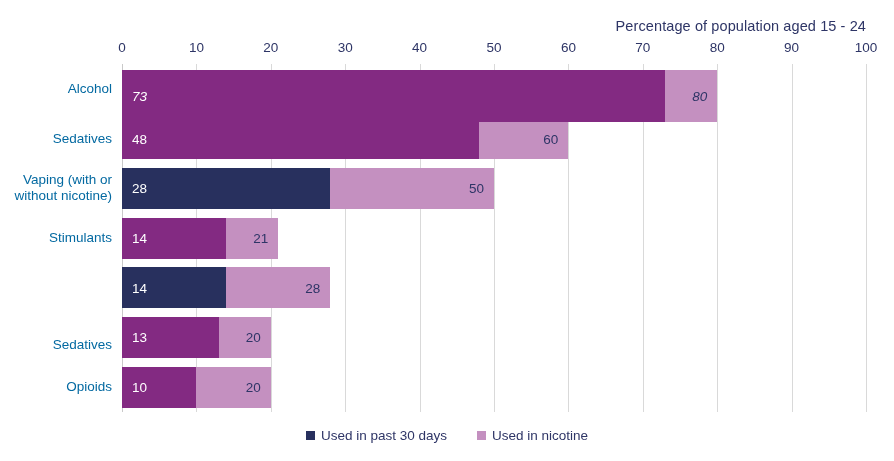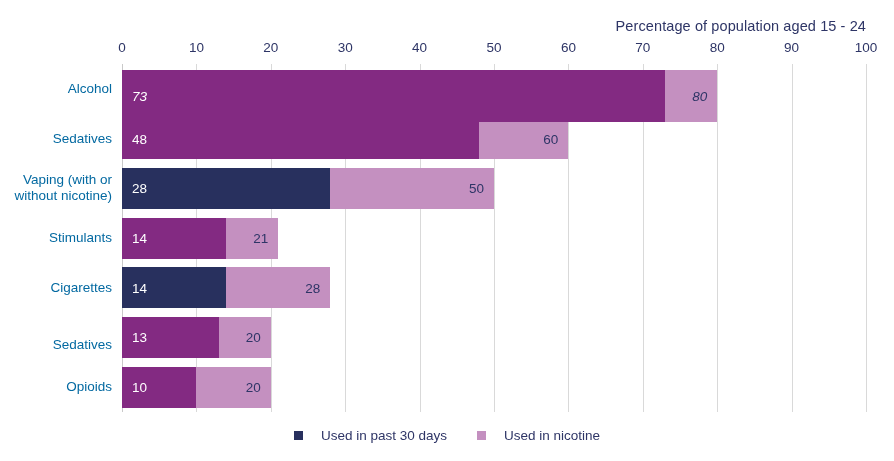--- a/index.html
+++ b/index.html
@@ -126,21 +126,21 @@
     top: 428px;
     width: 894px;
     display: flex;
     justify-content: center;
     align-items: center;
     gap: 30px;
   }
   .legend-item {
     display: flex;
     align-items: center;
-    gap: 18px;
+    gap: 6px;
     font-size: 13.5px;
     color: #2e3566;
     white-space: nowrap;
   }
   .legend-swatch {
     width: 9px;
     height: 9px;
     display: inline-block;
   }
 </style>
@@ -163,21 +163,20 @@
       <div class="x-tick" style="left: 595.2px;">80</div>
       <div class="x-tick" style="left: 669.6px;">90</div>
       <div class="x-tick" style="left: 744px;">100</div>
     </div>
 
   <div id="y-labels">
       <div class="y-label" style="top: 24.8571px;">Alcohol</div>
       <div class="y-label" style="top: 74.5714px;">Sedatives</div>
       <div class="y-label" style="top: 124.286px;">Vaping (with or without nicotine)</div>
       <div class="y-label" style="top: 174px;">Stimulants</div>
-      <div class="y-label" style="top: 223.714px;">Cigarettes</div>
       <div class="y-label" style="top: 273.429px; margin-top: 8px;">Sedatives</div>
       <div class="y-label" style="top: 323.143px;">Opioids</div>
     </div>
 
   <div id="plot">
       <div class="gridline axis-zero" style="left: 0px;"></div>
       <div class="gridline" style="left: 74.4px;"></div>
       <div class="gridline" style="left: 148.8px;"></div>
       <div class="gridline" style="left: 223.2px;"></div>
       <div class="gridline" style="left: 297.6px;"></div>

